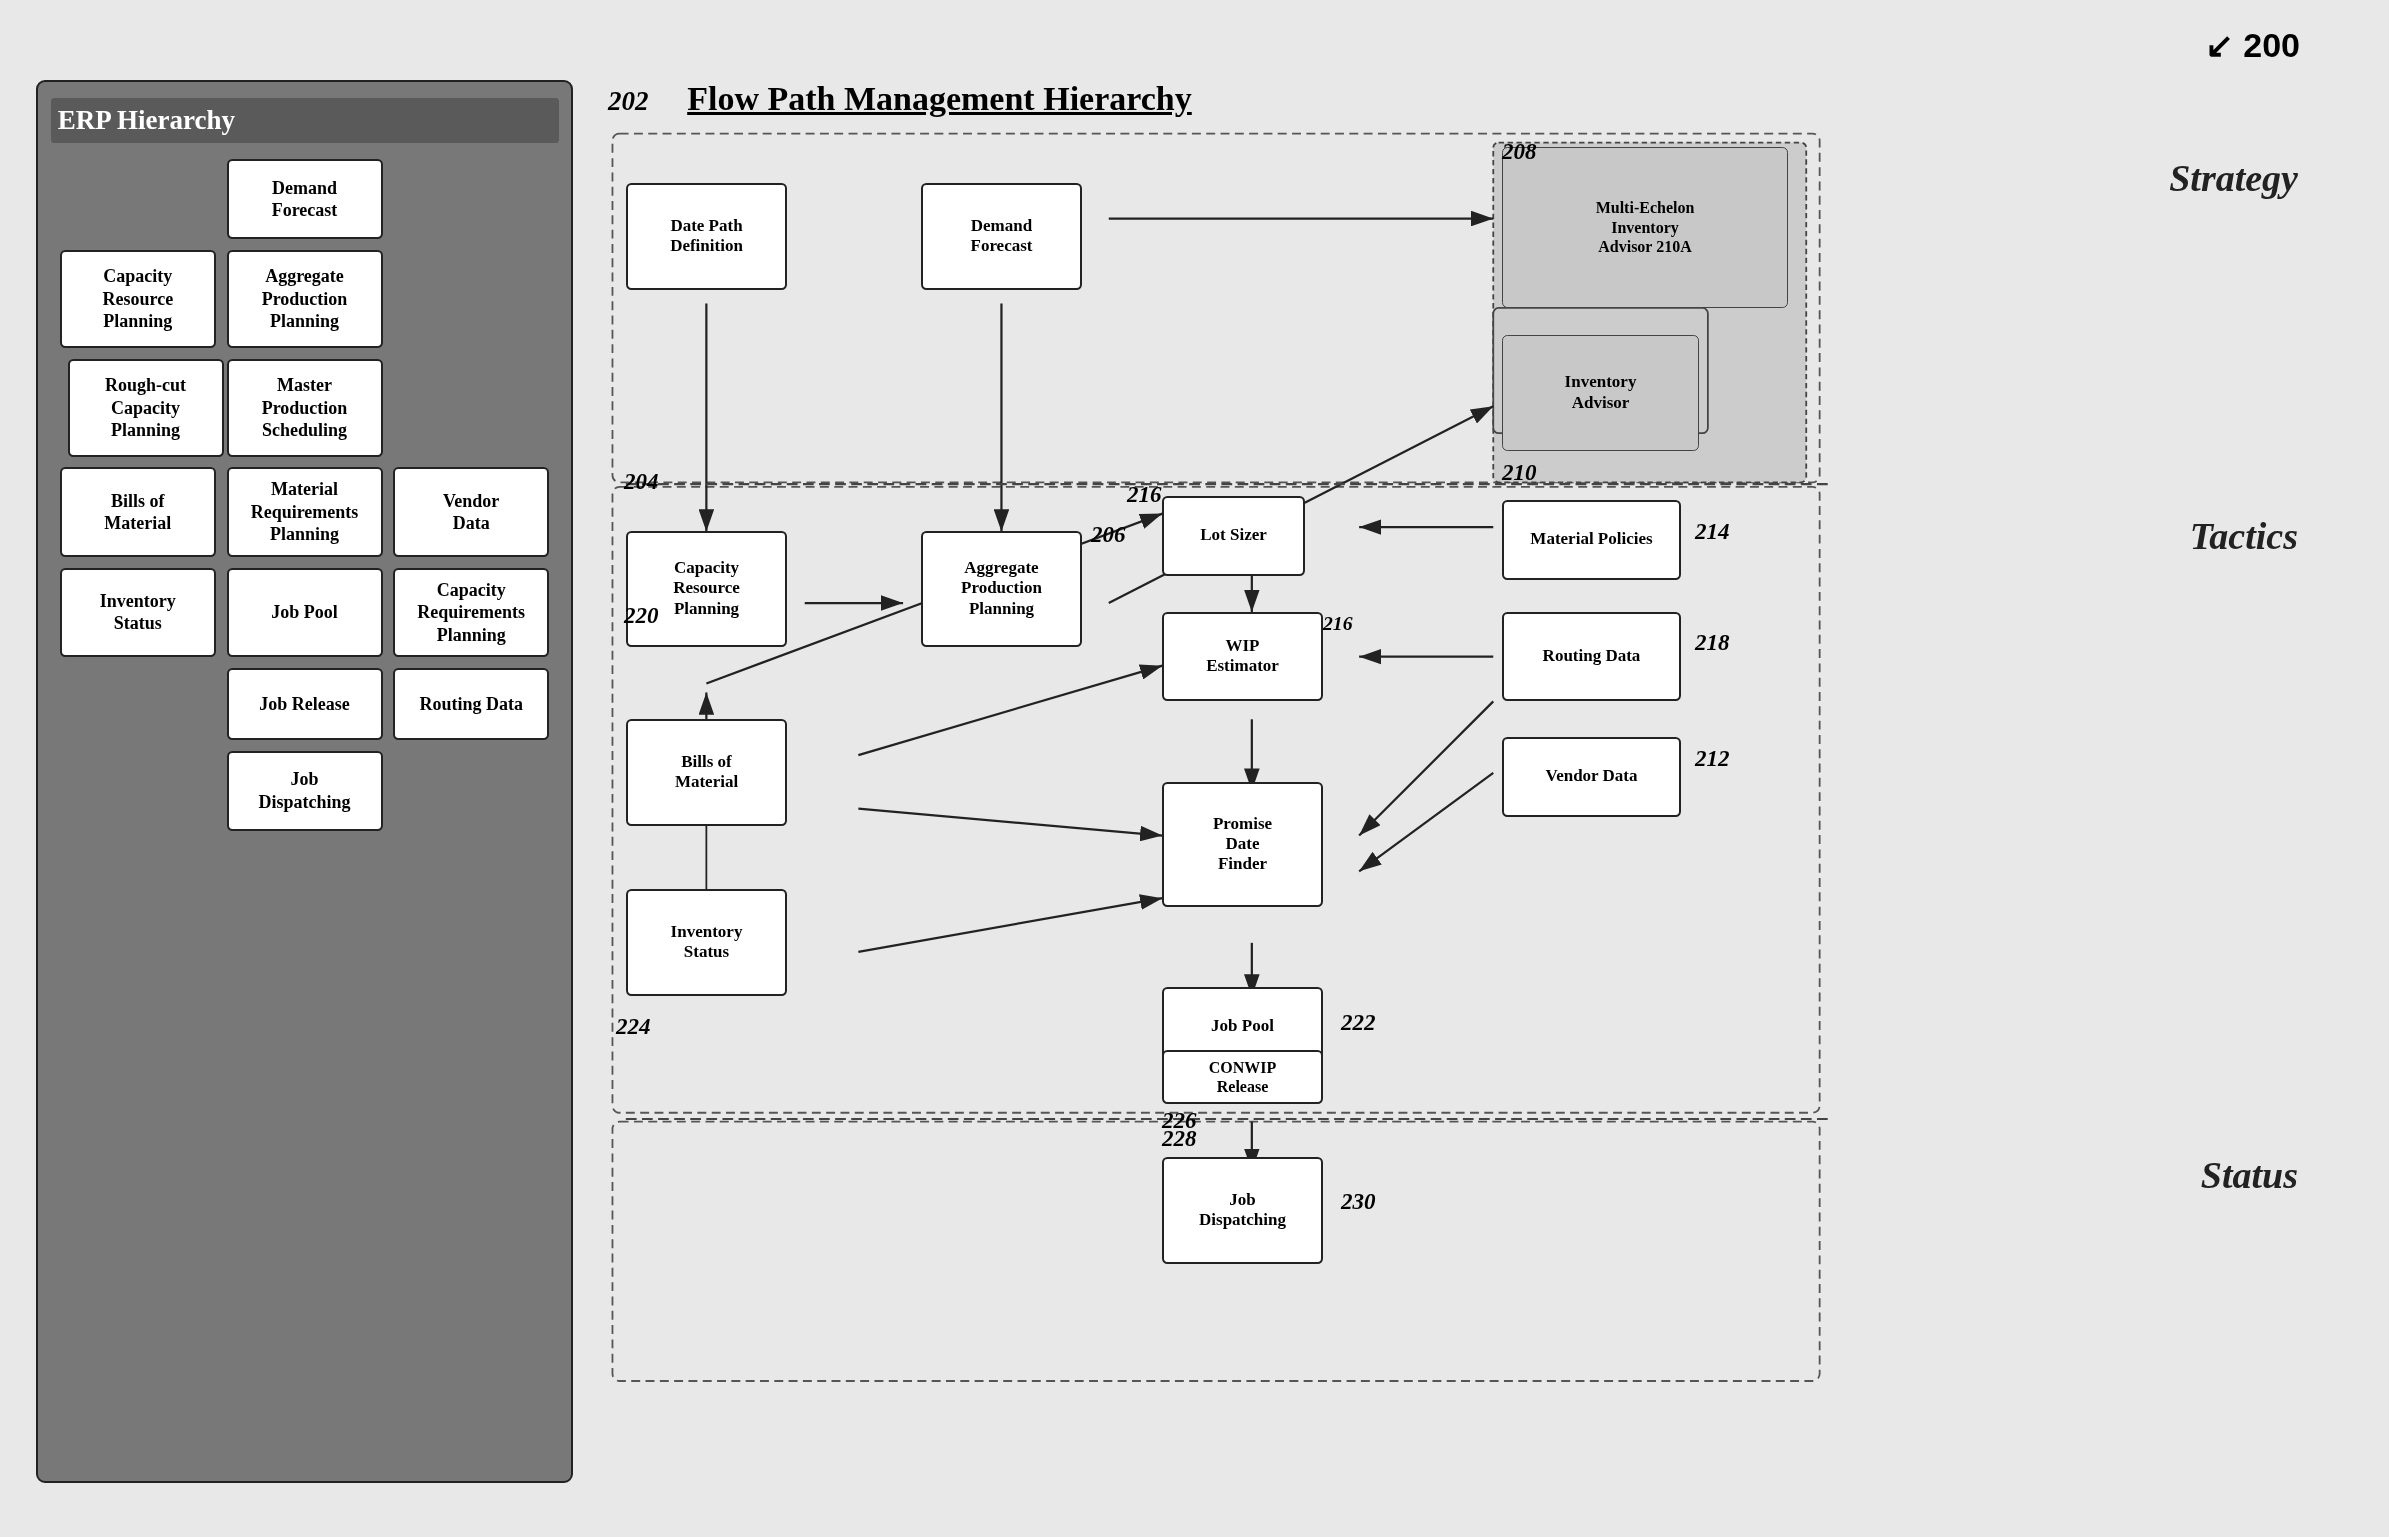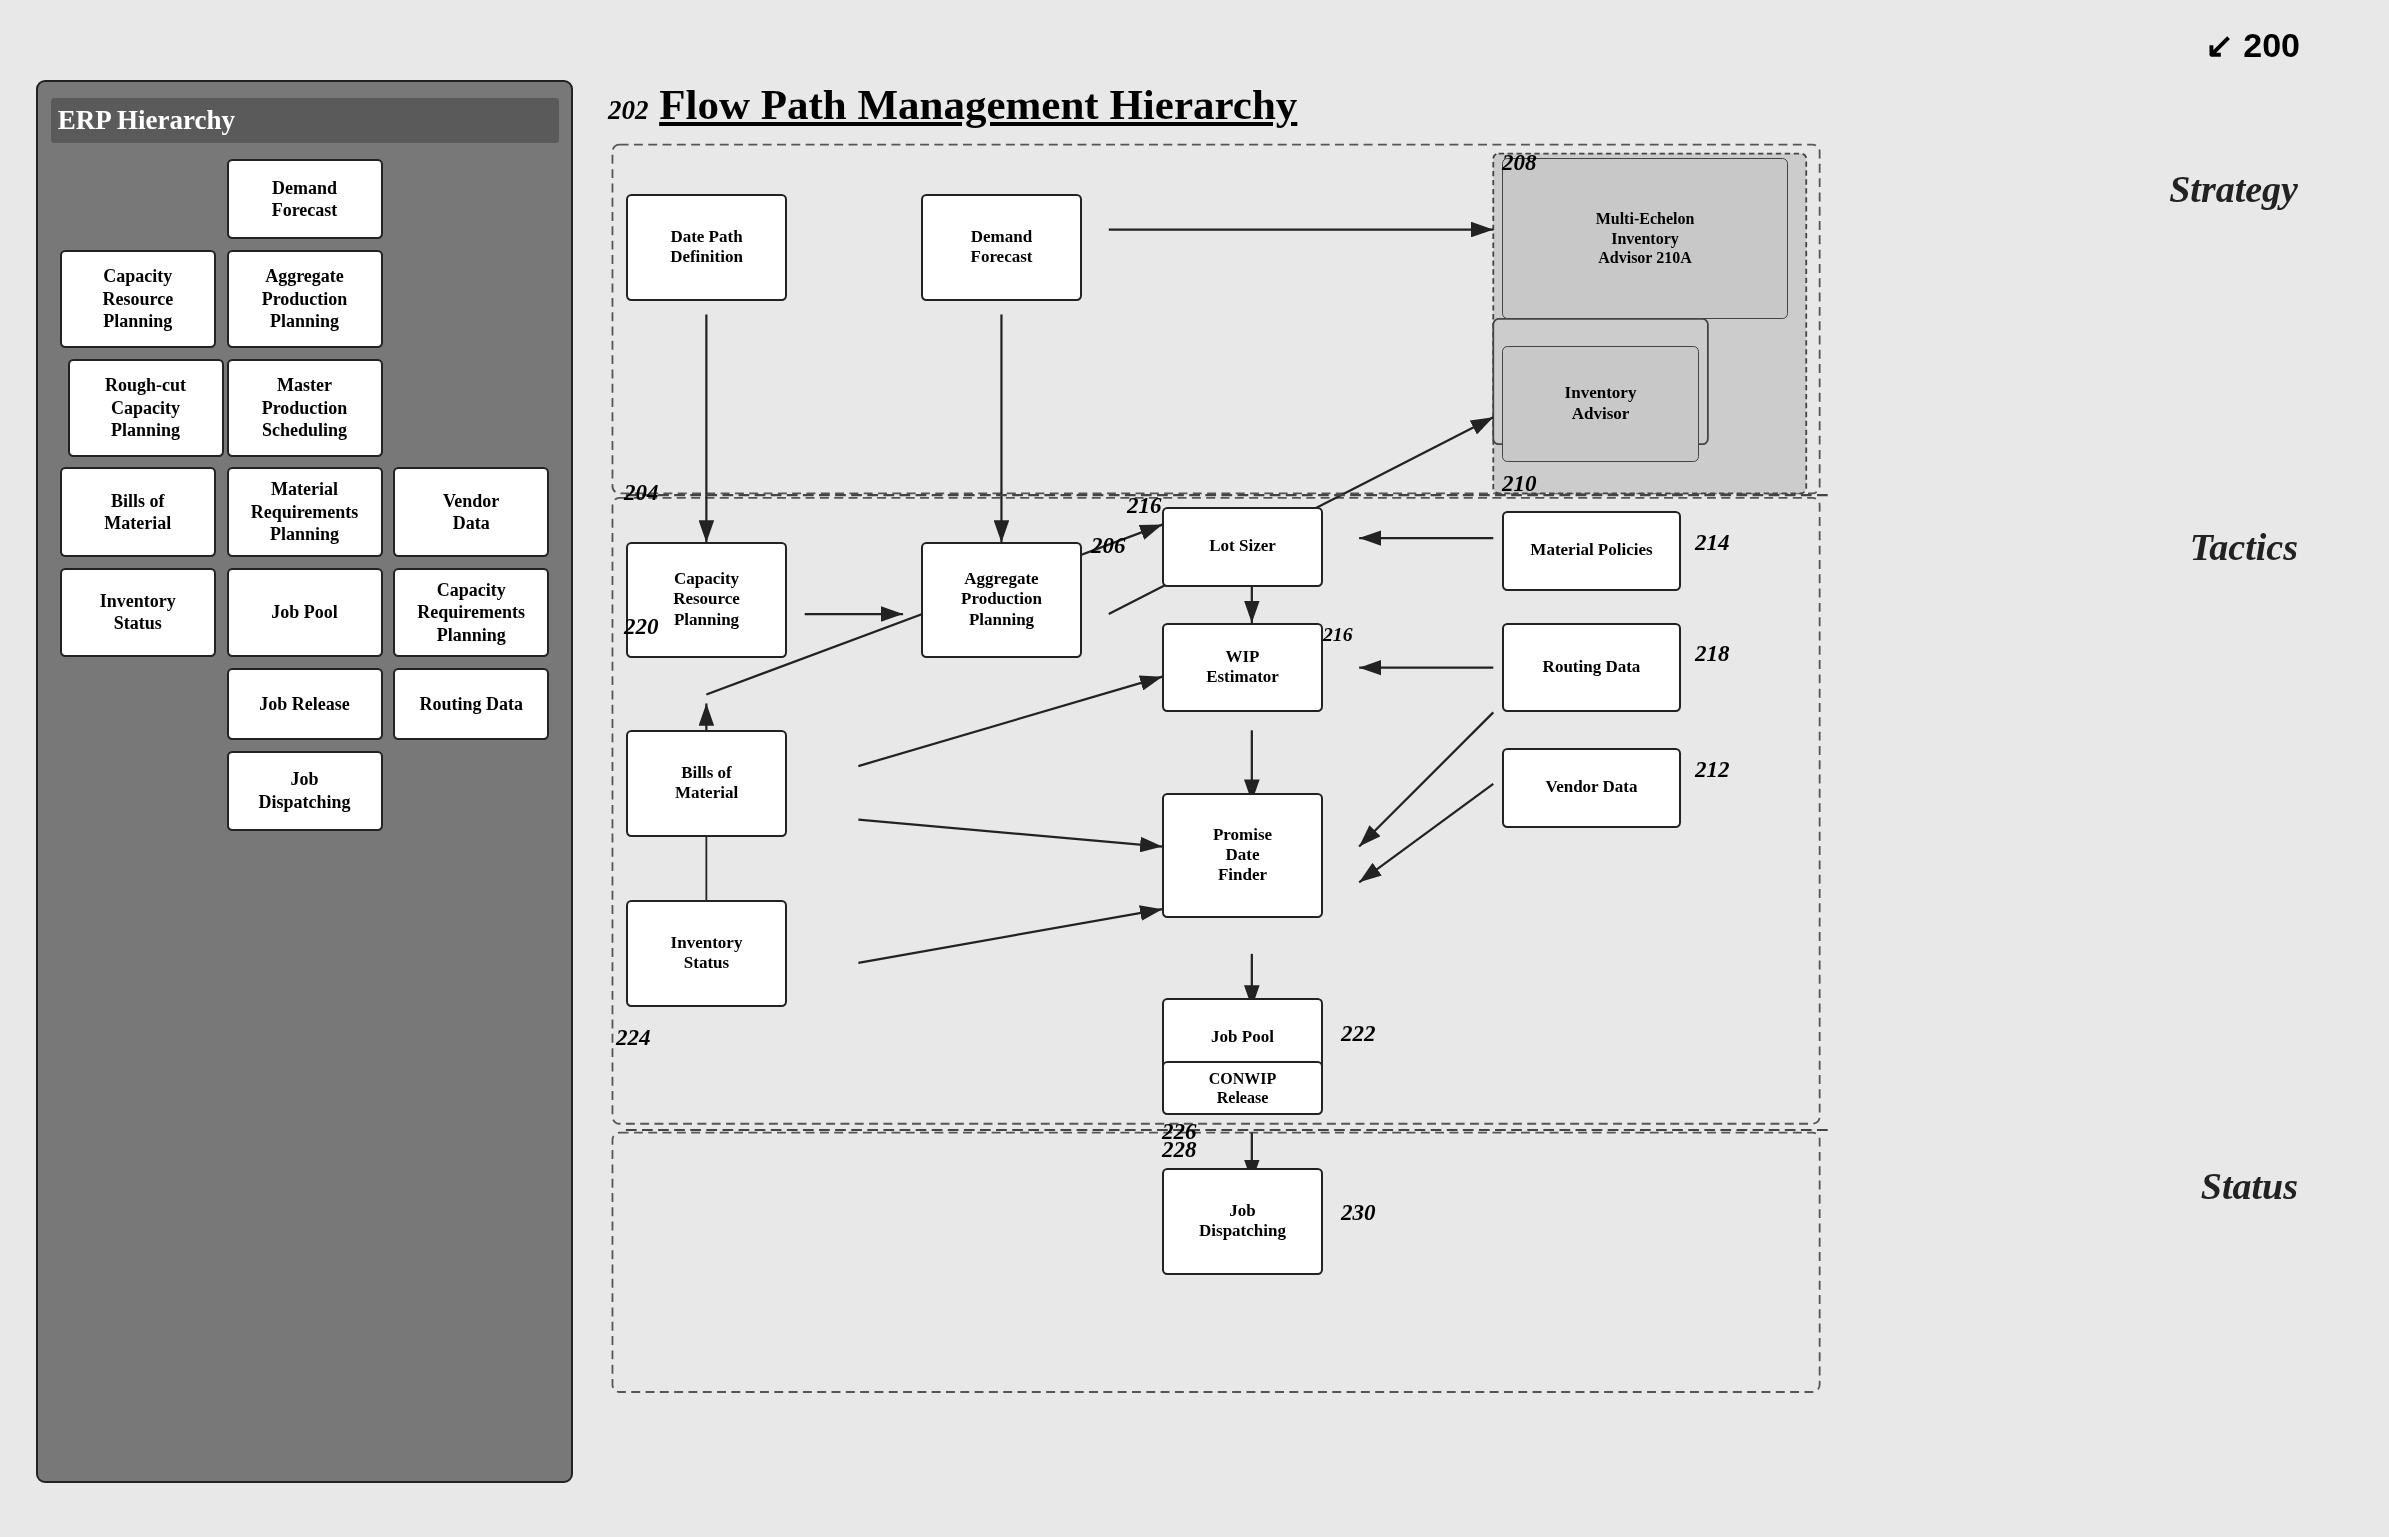--- a/index.html
+++ b/index.html
@@ -193,21 +193,21 @@
       </div>
       <div style="width:156px;"></div>
     </div>
 
   </div>
 
   <div style="position:absolute; left:608px; top:80px; right:36px; bottom:54px;">
 
     <div style="display:flex; align-items:baseline; gap:10.7px; margin-bottom:10.7px;">
       <span style="font-size:27px; font-weight:bold; font-family:'Times New Roman',serif; font-style:italic;">202</span>
-      <span style="font-size:43px; font-weight:bold; font-family:'Times New Roman',serif; text-decoration:underline;">Flow Path Management Hierarchy</span>
+      <span style="font-size:34px; font-weight:bold; font-family:'Times New Roman',serif; text-decoration:underline;margin-left:28px;">Flow Path Management Hierarchy</span>
     </div>
 
     <div style="position:relative; width:1699px; height:1270px;">
 
       <svg class="arrows-svg" viewBox="0 0 1900 1420" xmlns="http://www.w3.org/2000/svg">
         <defs>
           <marker id="arrowhead" markerWidth="10" markerHeight="7" refX="10" refY="3.5" orient="auto">
             <polygon points="0 0, 10 3.5, 0 7" fill="#222"></polygon>
           </marker>
           <marker id="arrowhead-small" markerWidth="8" markerHeight="6" refX="8" refY="3" orient="auto">
@@ -308,21 +308,21 @@
 
       <div class="ref-label" style="left:483px; top:393px;">206</div>
 
       <div class="fbox shaded" style="left:894px; top:206px; width:197px; height:116px; background:#c8c8c8; border:1.8px solid #444;">
         <span style="white-space:pre-line;">Inventory
 Advisor</span>
       </div>
 
       <div class="ref-label" style="left:894px; top:331px;">210</div>
 
-      <div class="fbox" style="left:554px; top:367px; width:161px; height:80px;">
+      <div class="fbox" style="left:554px; top:367px; width:143px; height:80px;">
         <span>Lot Sizer</span>
       </div>
 
       <div class="ref-label" style="left:519px; top:353px;">216</div>
 
       <div class="fbox" style="left:894px; top:371px; width:179px; height:80px;">
         <span>Material
 Policies</span>
       </div>
 

